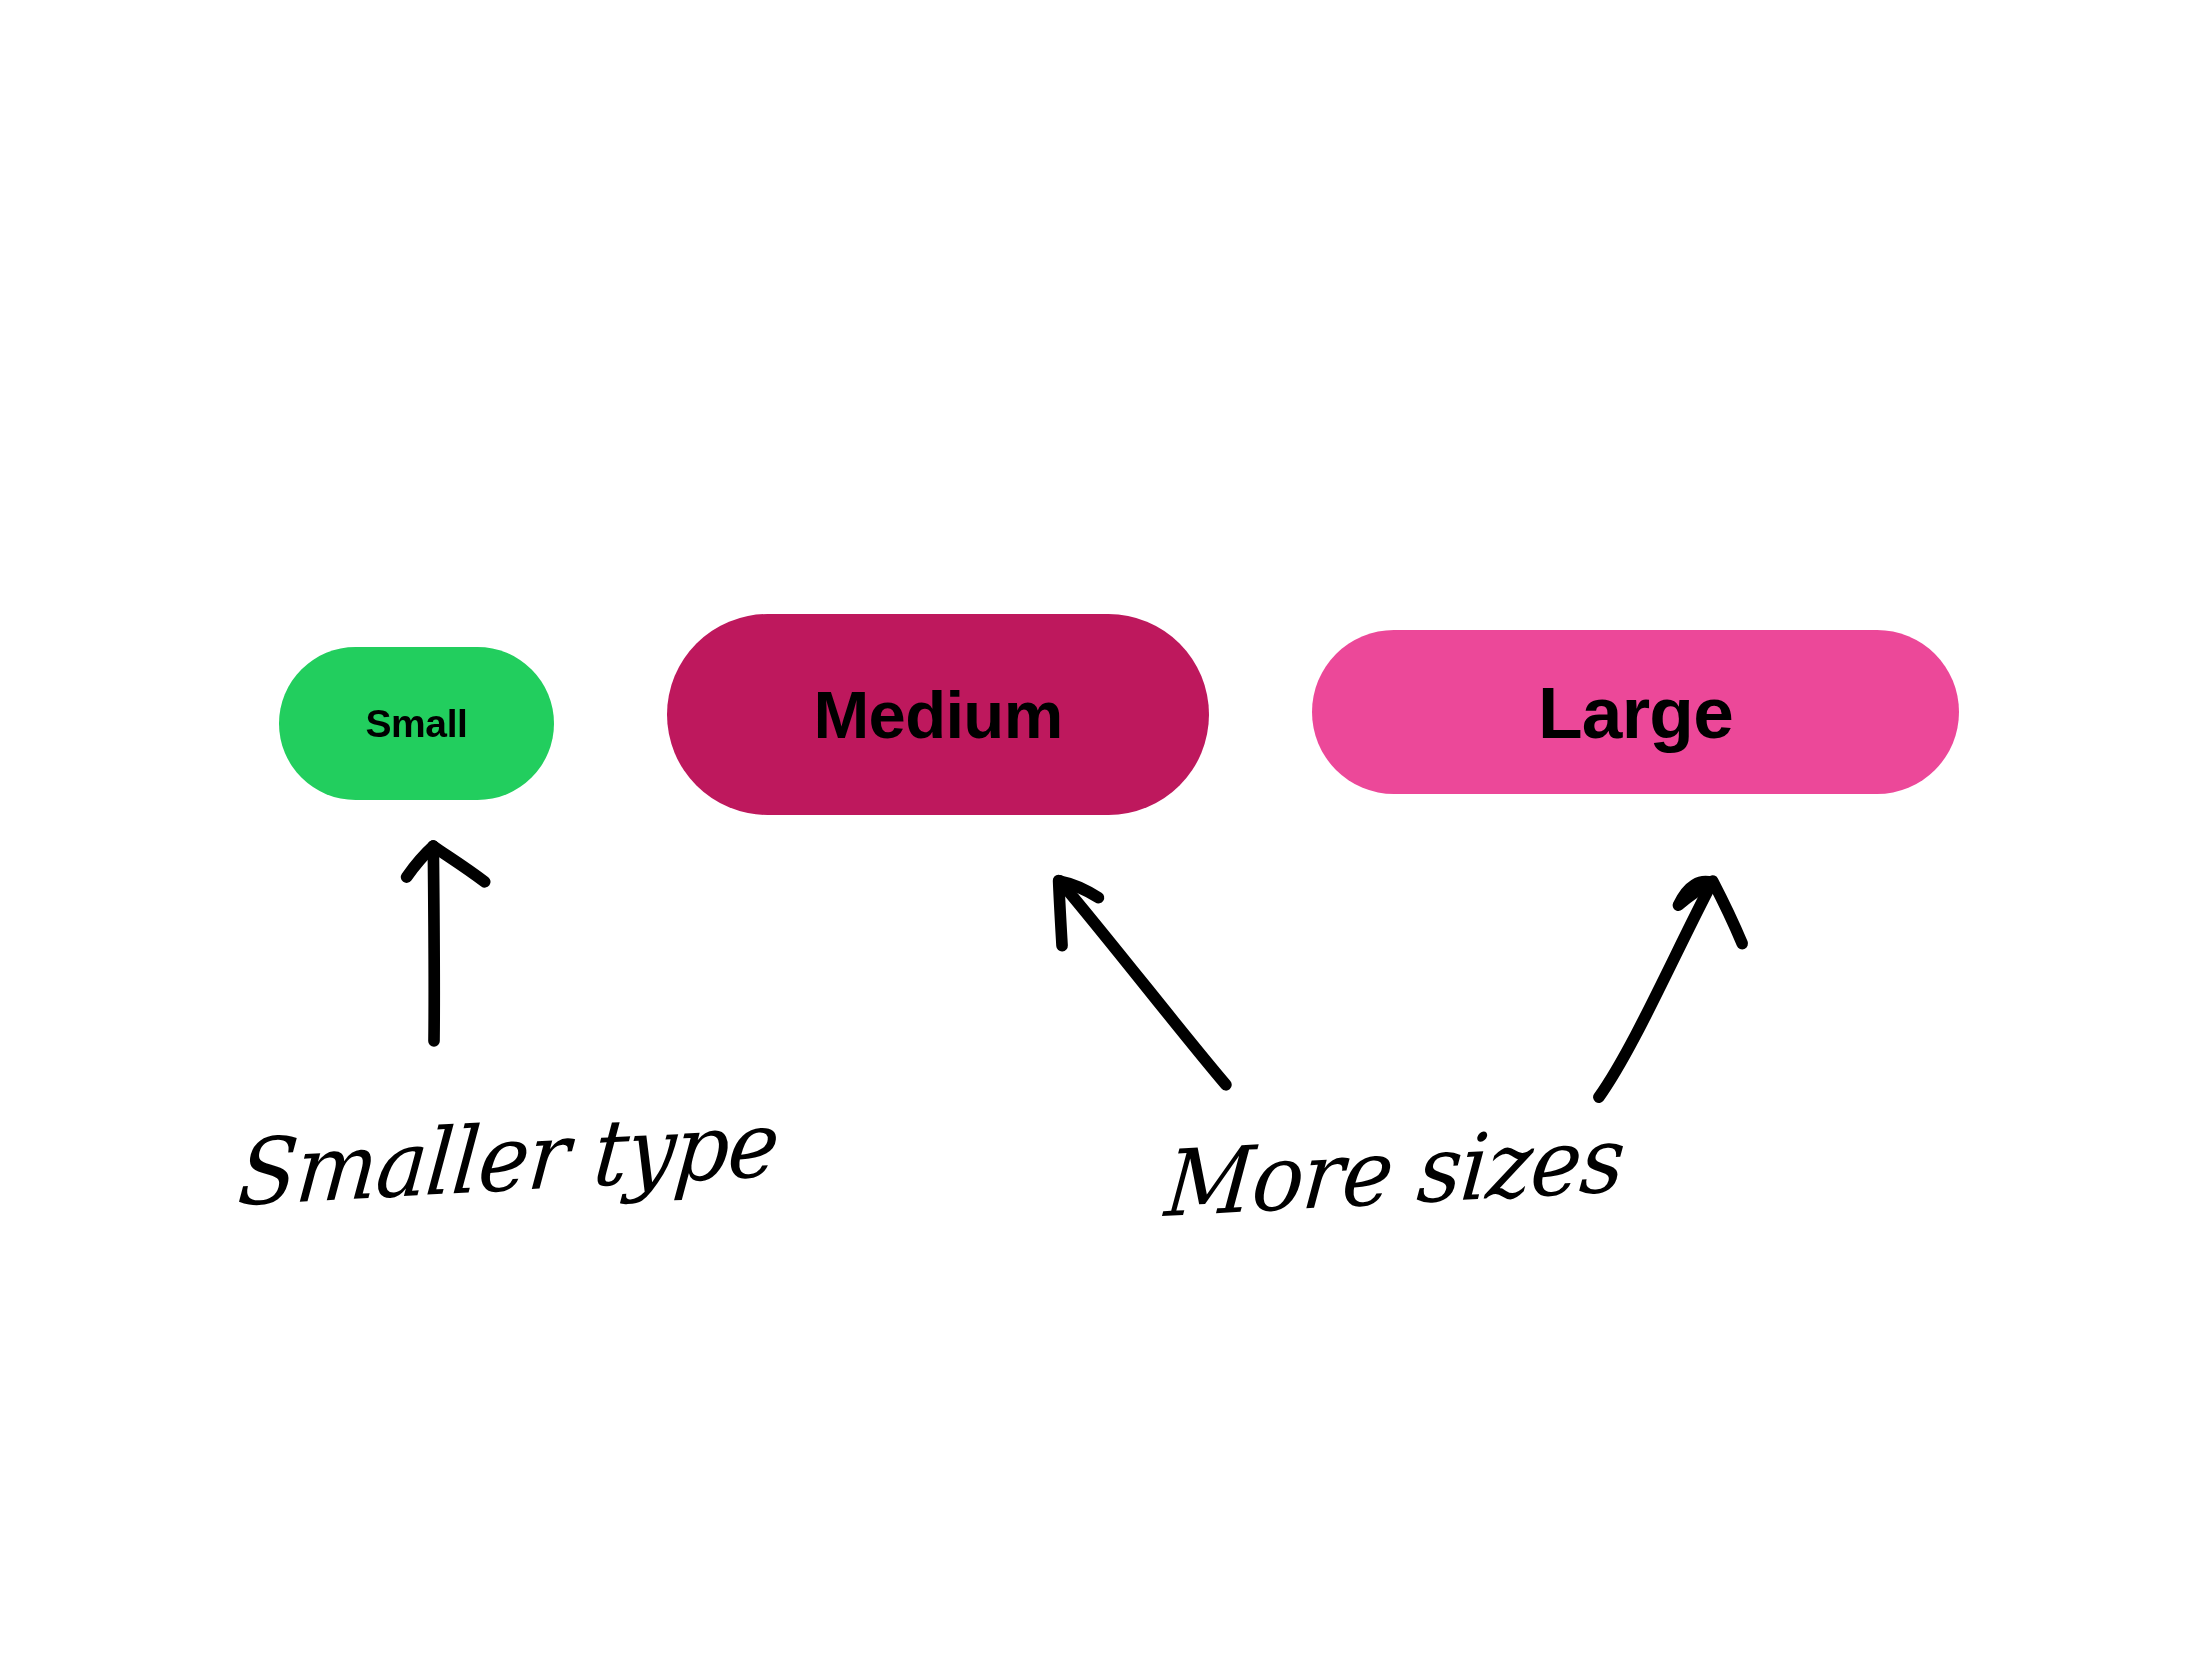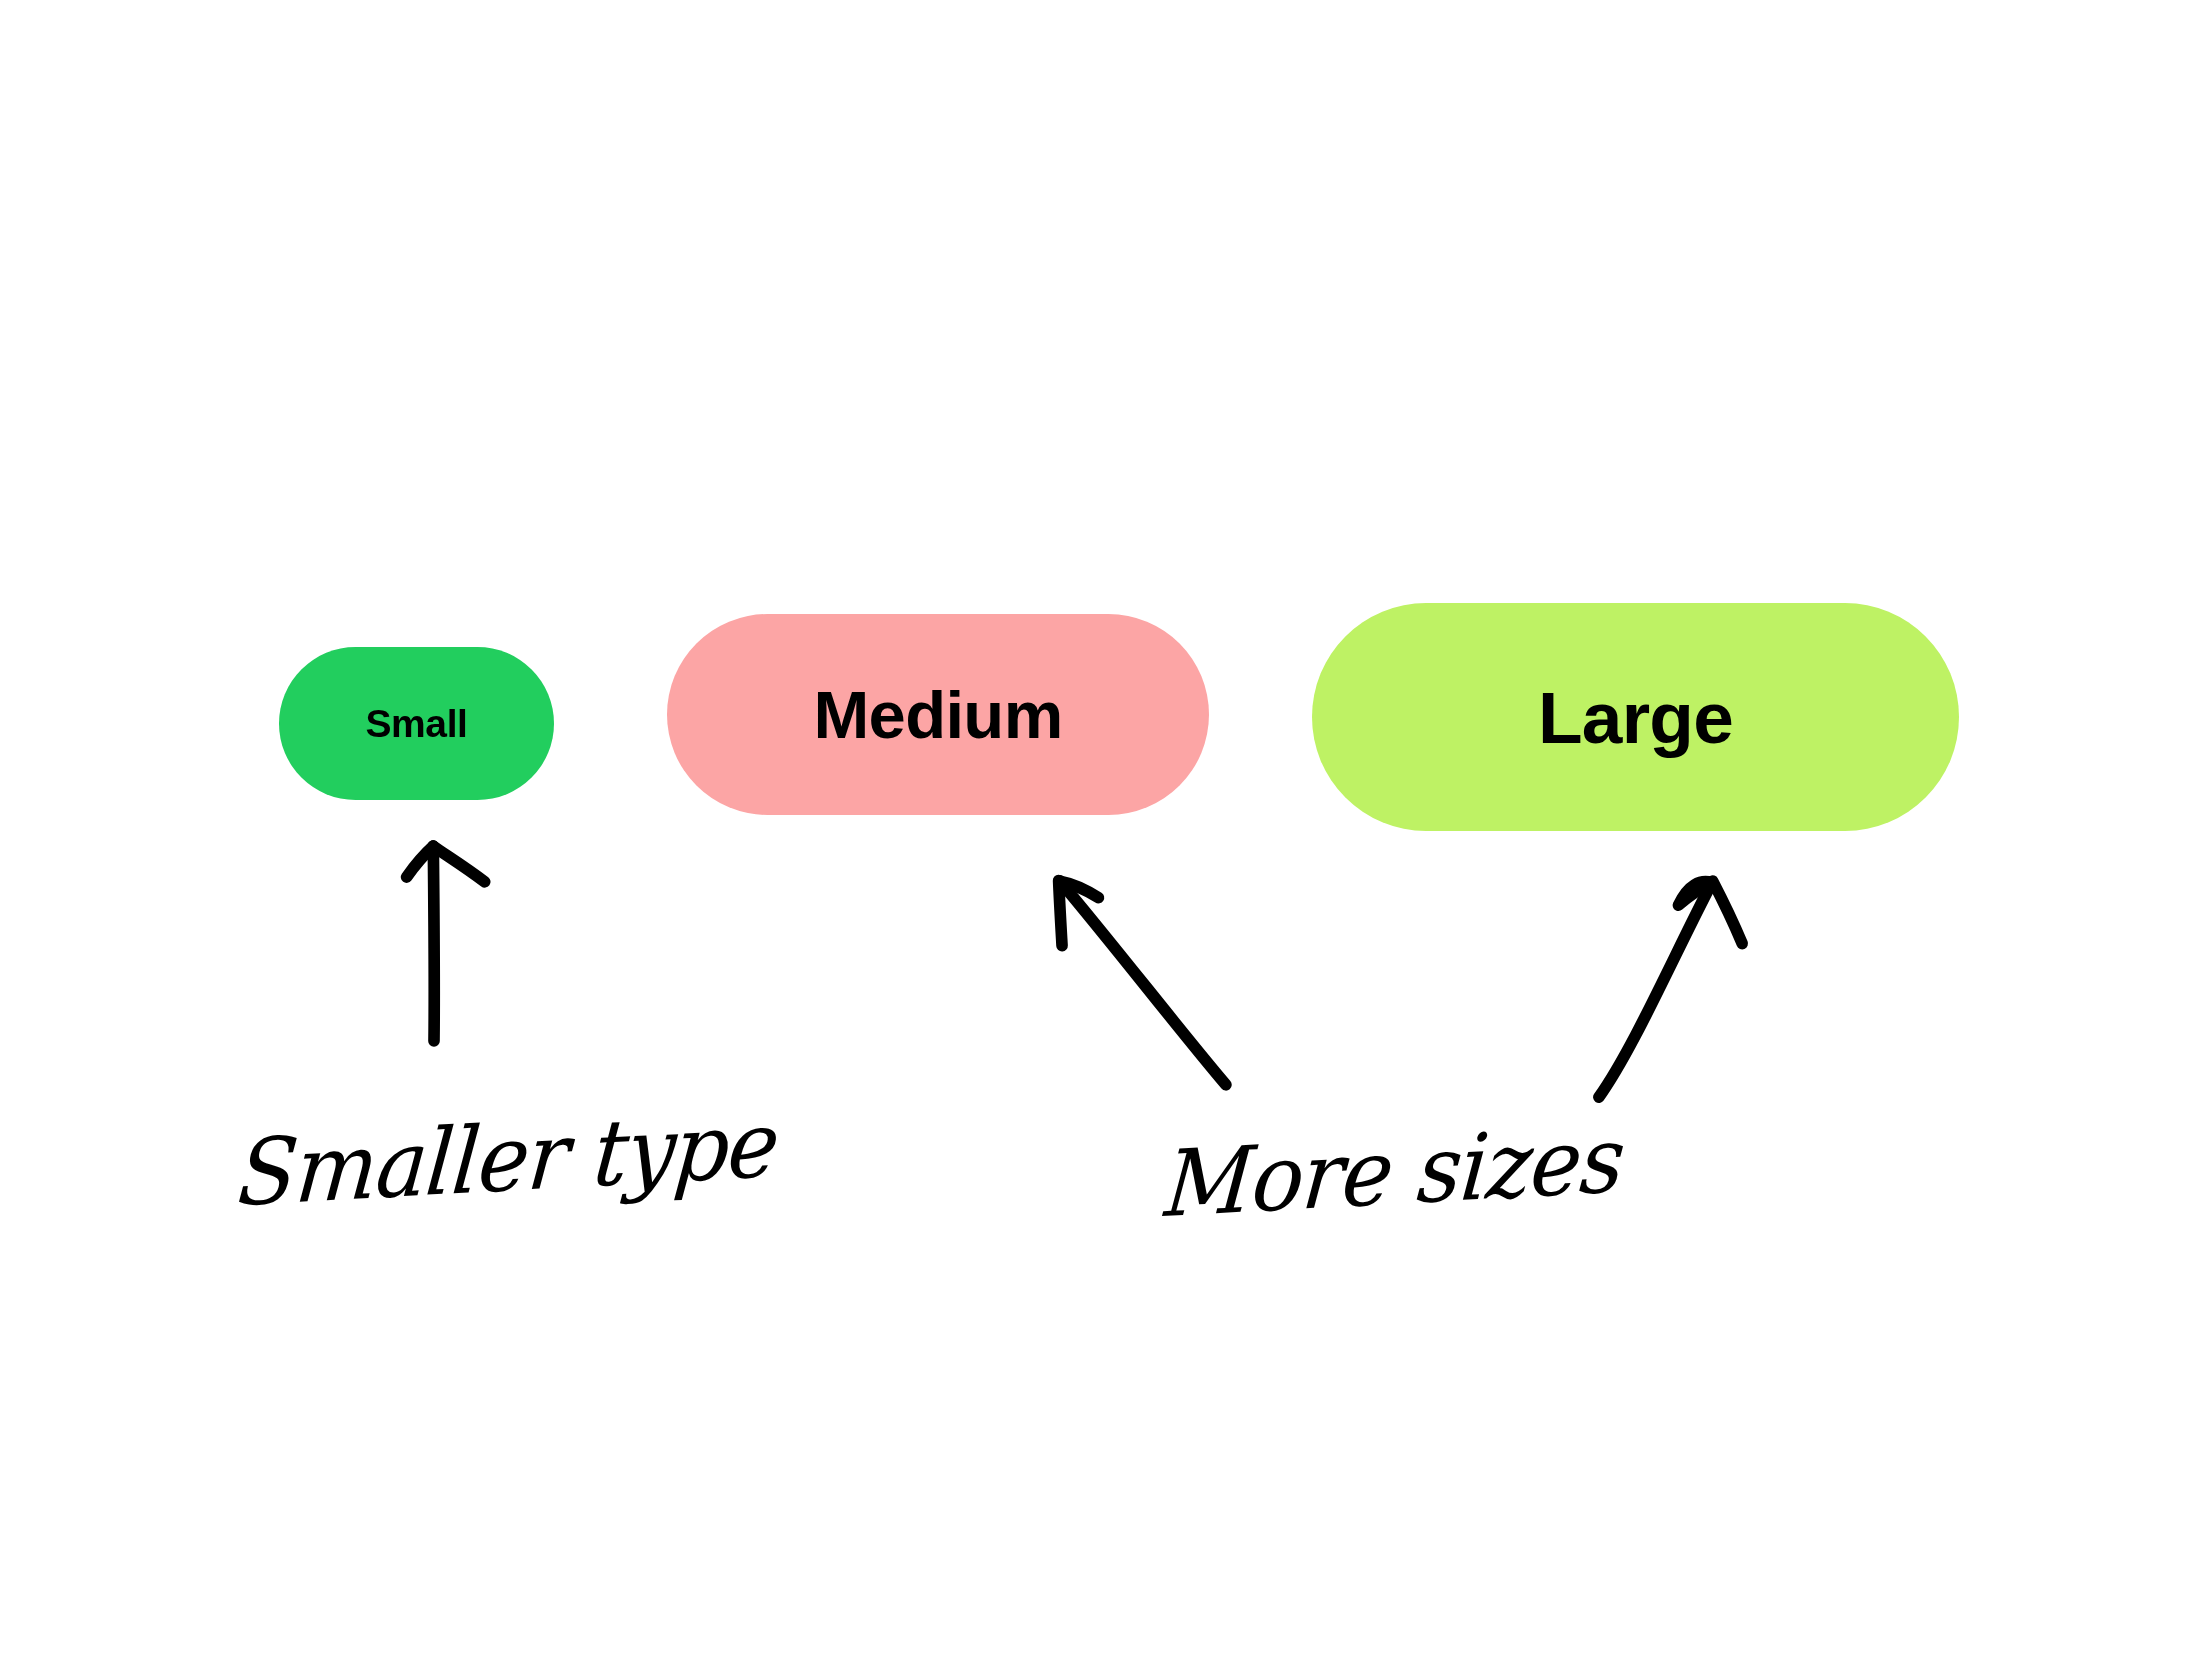--- a/index.html
+++ b/index.html
@@ -100,25 +100,25 @@
 </style>
 </head>
 <body>
 
 <div id="canvas" style="width: 2205px; height: 1654px; background: rgb(255, 255, 255);">
 
   <div class="pill" id="pill-small" style="background: rgb(34, 206, 94); left: 279px; top: 647px; width: 275px; height: 153px;">
     <span class="pill-label" style="font-size: 39px; color: rgb(0, 0, 0);">Small</span>
   </div>
 
-  <div class="pill" id="pill-medium" style="background: #fca5a5; left: 667px; top: 614px; width: 542px; height: 201px;">
+  <div class="pill" id="pill-medium" style="background: #be185d; left: 667px; top: 614px; width: 542px; height: 201px;">
     <span class="pill-label" style="font-size: 67px; color: rgb(0, 0, 0);">Medium</span>
   </div>
 
-  <div class="pill" id="pill-large" style="background: #bef264; left: 1312px; top: 603px; width: 647px; height: 228px;">
+  <div class="pill" id="pill-large" style="background: #ec4899; left: 1312px; top: 630px; width: 647px; height: 164px;">
     <span class="pill-label" style="font-size: 73px; color: rgb(0, 0, 0);">Large</span>
   </div>
 
   <svg id="annotations" viewBox="0 0 3216 2412">
 
     <g>
       <path d="M 633 1518 C 634 1430 633 1330 632 1234" stroke="#000000" stroke-width="17"></path>
       <path d="M 632 1234 C 622 1243 608 1258 593 1279" stroke="#000000" stroke-width="17"></path>
       <path d="M 632 1234 C 652 1248 678 1264 707 1286" stroke="#000000" stroke-width="17"></path>
     </g>

